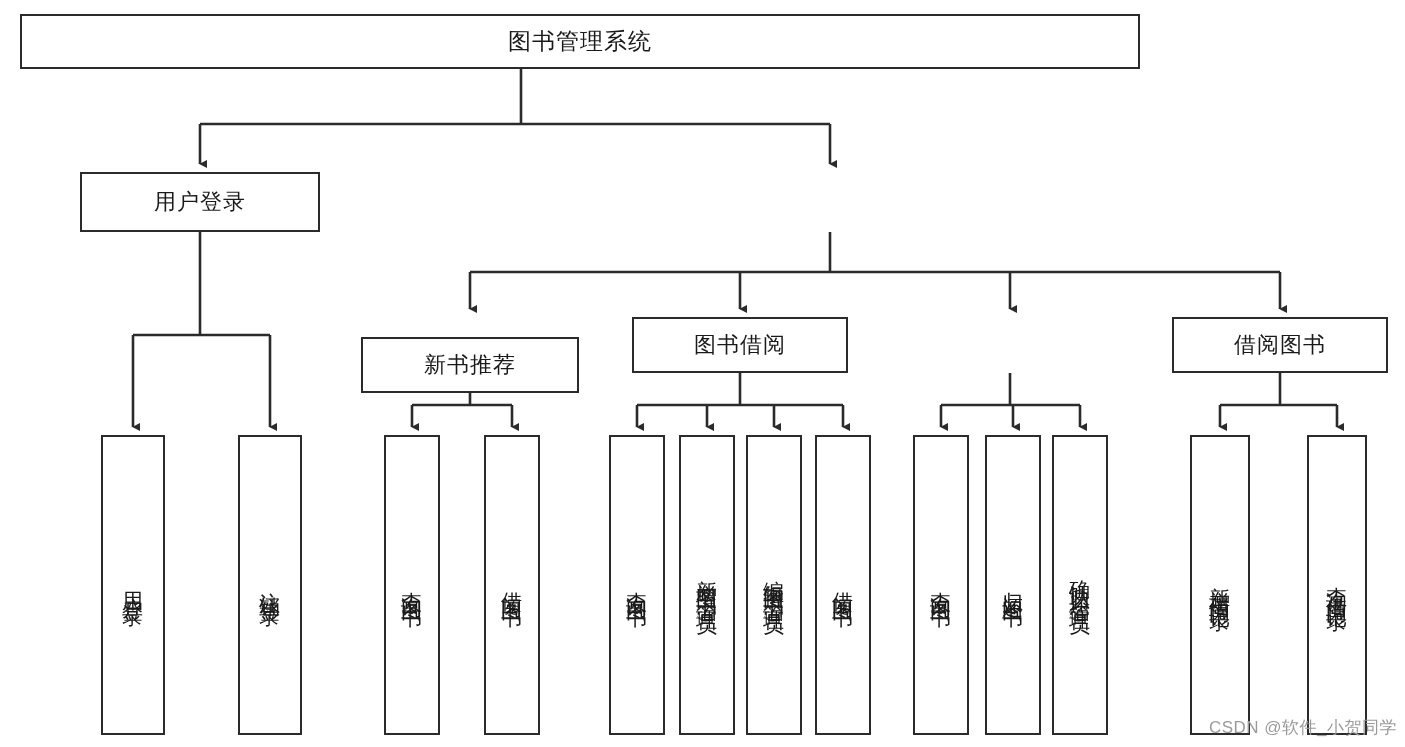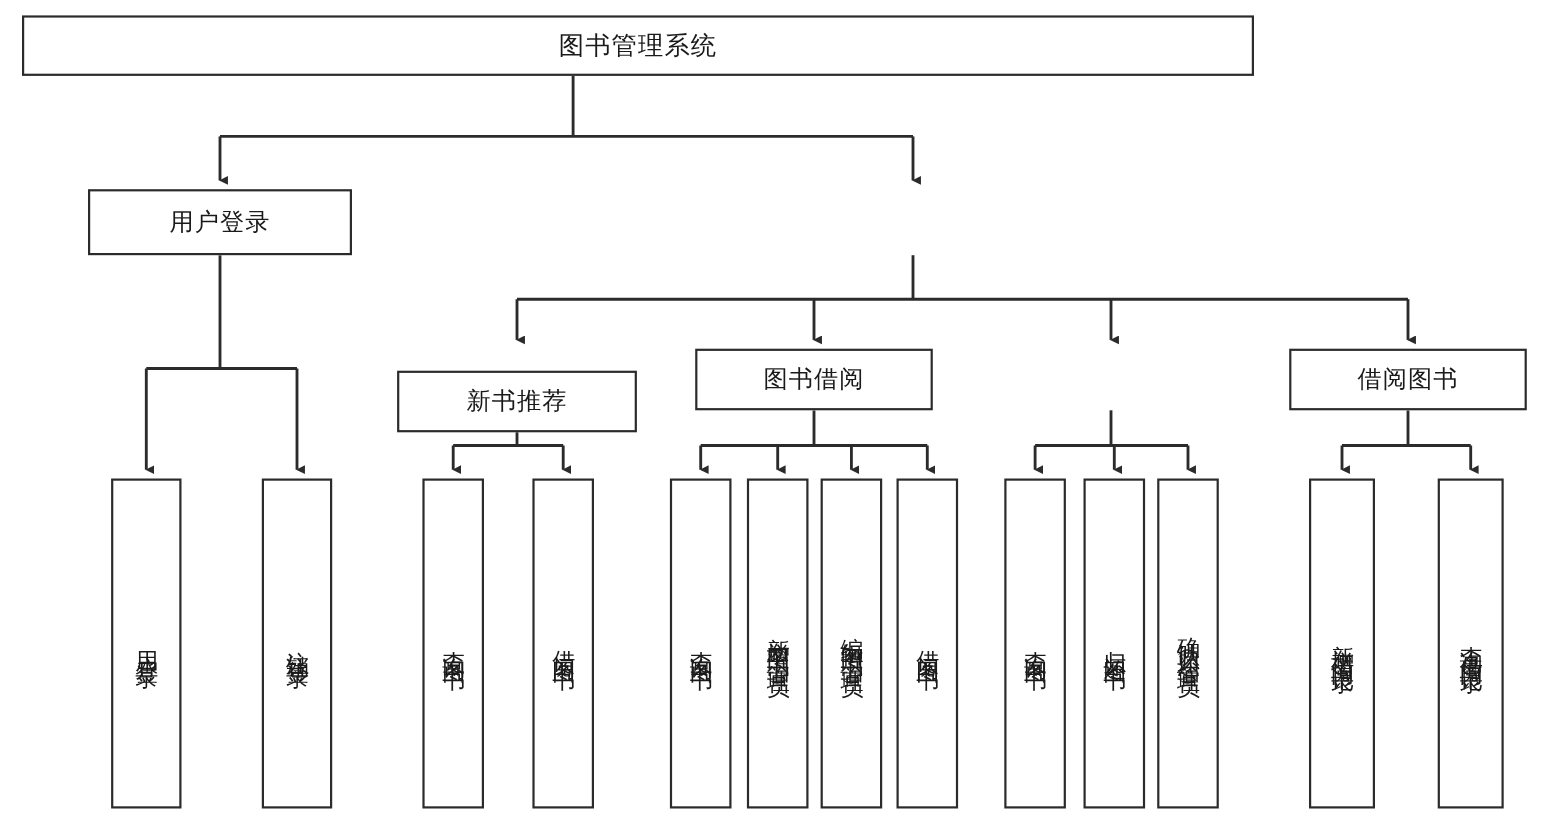--- a/index.html
+++ b/index.html
@@ -176,14 +176,15 @@
   <div class="node leaf" style="left: 1052px; top: 435px; width: 56px; height: 300px;">
     <span class="vtext">确认归还（管理员）</span>
   </div>
   <div class="node leaf" style="left: 1190px; top: 435px; width: 60px; height: 300px;">
     <span class="vtext">新增借阅记录</span>
   </div>
   <div class="node leaf" style="left: 1307px; top: 435px; width: 60px; height: 300px;">
     <span class="vtext">查询借阅记录</span>
   </div>
 
+  <div id="watermark">CSDN @软件_小贺同学</div>
 
 </div>
 
 </body></html>

